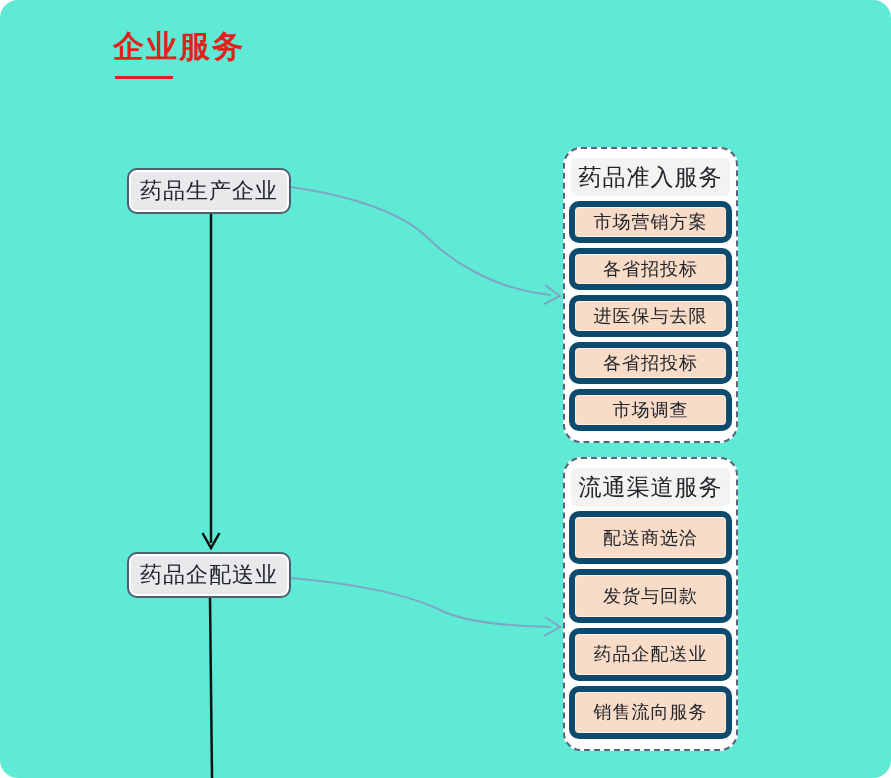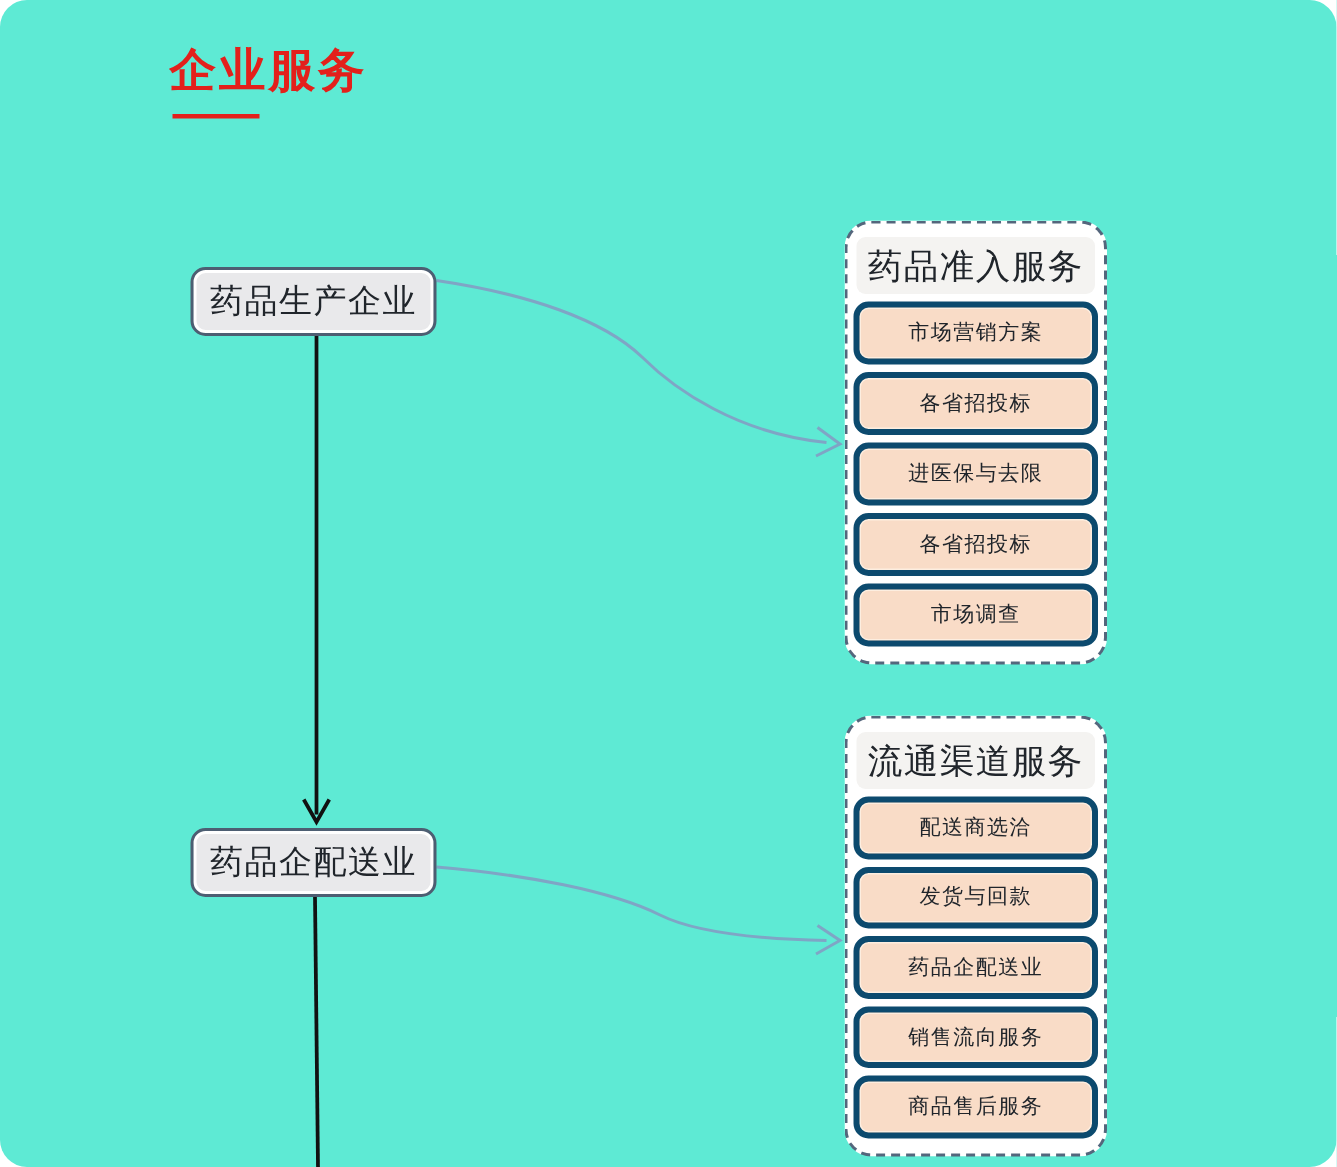--- a/index.html
+++ b/index.html
@@ -24,49 +24,49 @@
   .node{
     position:absolute;width:164px;height:46px;
     box-sizing:border-box;
     background:#e9e9eb;
     border:2px solid #4d5e72;
     border-radius:10px;
     box-shadow:inset 0 0 0 2px #ffffff;
     display:flex;align-items:center;justify-content:center;
     font-size:22px;color:#20252b;letter-spacing:1px;
   }
-  .node1{left:127px;top:178px;text-align:right;}
+  .node1{left:127px;top:168px;text-align:right;}
   .node2{left:127px;top:552px;}
   .group{
     position:absolute;left:563px;width:175px;
     box-sizing:border-box;
     border:2px dashed #54667c;
     border-radius:18px;
     padding:9px 4px 10px 4px;
     display:flex;flex-direction:column;gap:5px;
     background:#ffffff;
   }
   .group1{top:147px;height:296px;}
-  .group2{top:477px;height:294px;}
+  .group2{top:457px;height:294px;}
   .group-header{
     height:38px;flex:0 0 38px;
     margin:0 2px;
     background:#f4f3f1;border-radius:6px;
     display:flex;align-items:center;justify-content:center;
     font-size:23px;color:#20252b;letter-spacing:1px;
   }
   .item{
     flex:1 1 auto;
     box-sizing:border-box;
     background:#f9dcc7;
-    border:4px solid #0c4a6e;
+    border:6px solid #0c4a6e;
     border-radius:10px;
     box-shadow:inset 0 0 0 1px #fdeee0;
     display:flex;align-items:center;justify-content:center;
-    font-size:14px;color:#20252b;letter-spacing:1px;
+    font-size:18px;color:#20252b;letter-spacing:1px;
   }
   svg.connectors{position:absolute;left:0;top:0;}
 </style>
 </head>
 <body>
 
 <div class="canvas">
 
   <svg class="connectors" width="891" height="778" viewBox="0 0 891 778">
 
@@ -104,16 +104,15 @@
     <div class="item">各省招投标</div>
     <div class="item">市场调查</div>
   </div>
 
   <div class="group group2">
     <div class="group-header">流通渠道服务</div>
     <div class="item">配送商选洽</div>
     <div class="item">发货与回款</div>
     <div class="item">药品企配送业</div>
     <div class="item">销售流向服务</div>
-    <div class="item">商品售后服务</div>
   </div>
 
 </div>
 
 </body></html>

